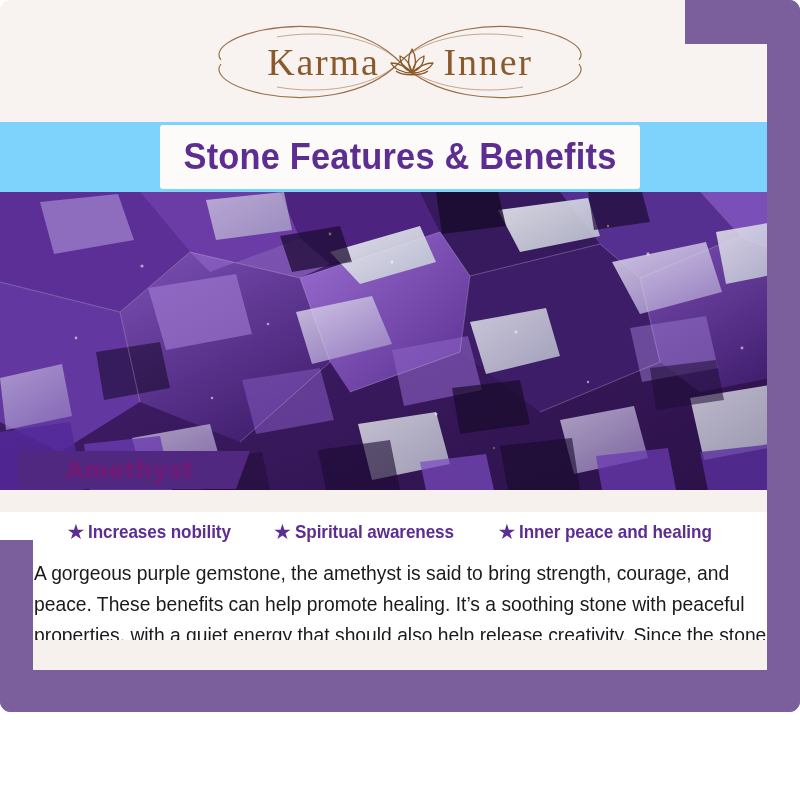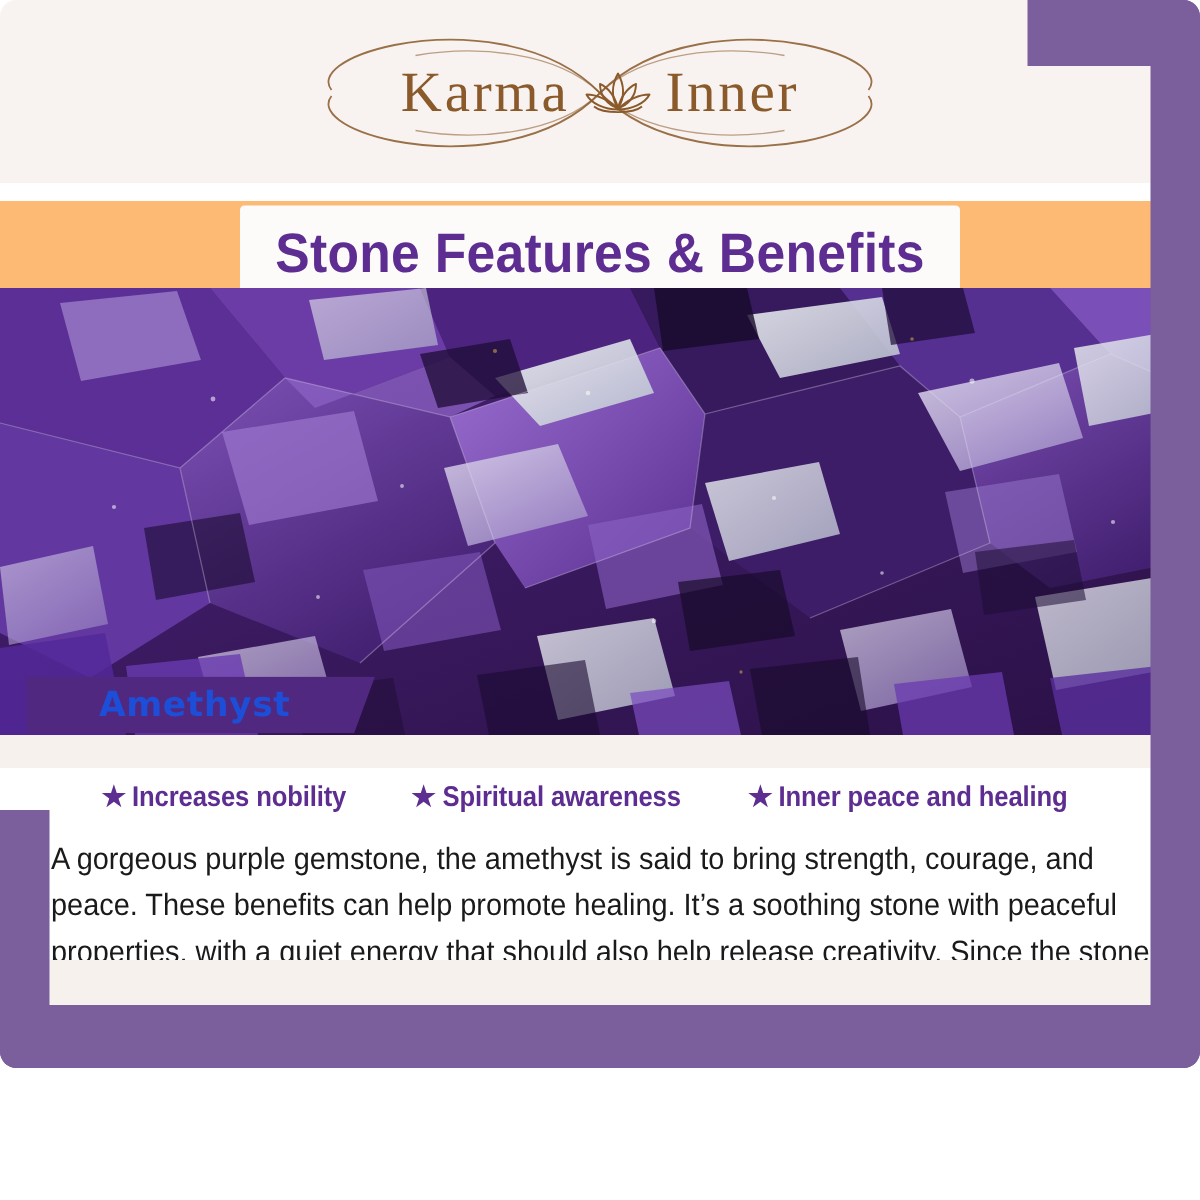--- a/index.html
+++ b/index.html
@@ -118,24 +118,24 @@
     width: 48px;
     height: 34px;
     flex: 0 0 48px;
     display: block;
   }
 
   
   .title-band {
     position: absolute;
     left: 0;
-    top: 134px;
+    top: 122px;
     width: 800px;
     height: 70px;
-    background: #fdba74;
+    background: #7dd3fc;
     z-index: 2;
   }
   .title-plate {
     position: absolute;
     left: 160px;
     top: 3px;
     width: 480px;
     height: 64px;
     background: #fdfbfa;
     border-radius: 3px;
@@ -193,21 +193,21 @@
     background: #512880;
     clip-path: polygon(0 0, 100% 0, calc(100% - 14px) 100%, 0 100%);
   }
   .ribbon-label {
     position: absolute;
     left: 48px;
     top: 0;
     height: 38px;
     display: flex;
     align-items: center;
-    color: #1d4ed8;
+    color: #701a75;
     font-family: "DejaVu Sans", sans-serif;
     font-weight: bold;
     font-size: 23px;
     letter-spacing: 0.4px;
     white-space: nowrap;
   }
 
   
   .under-strip {
     position: absolute;

